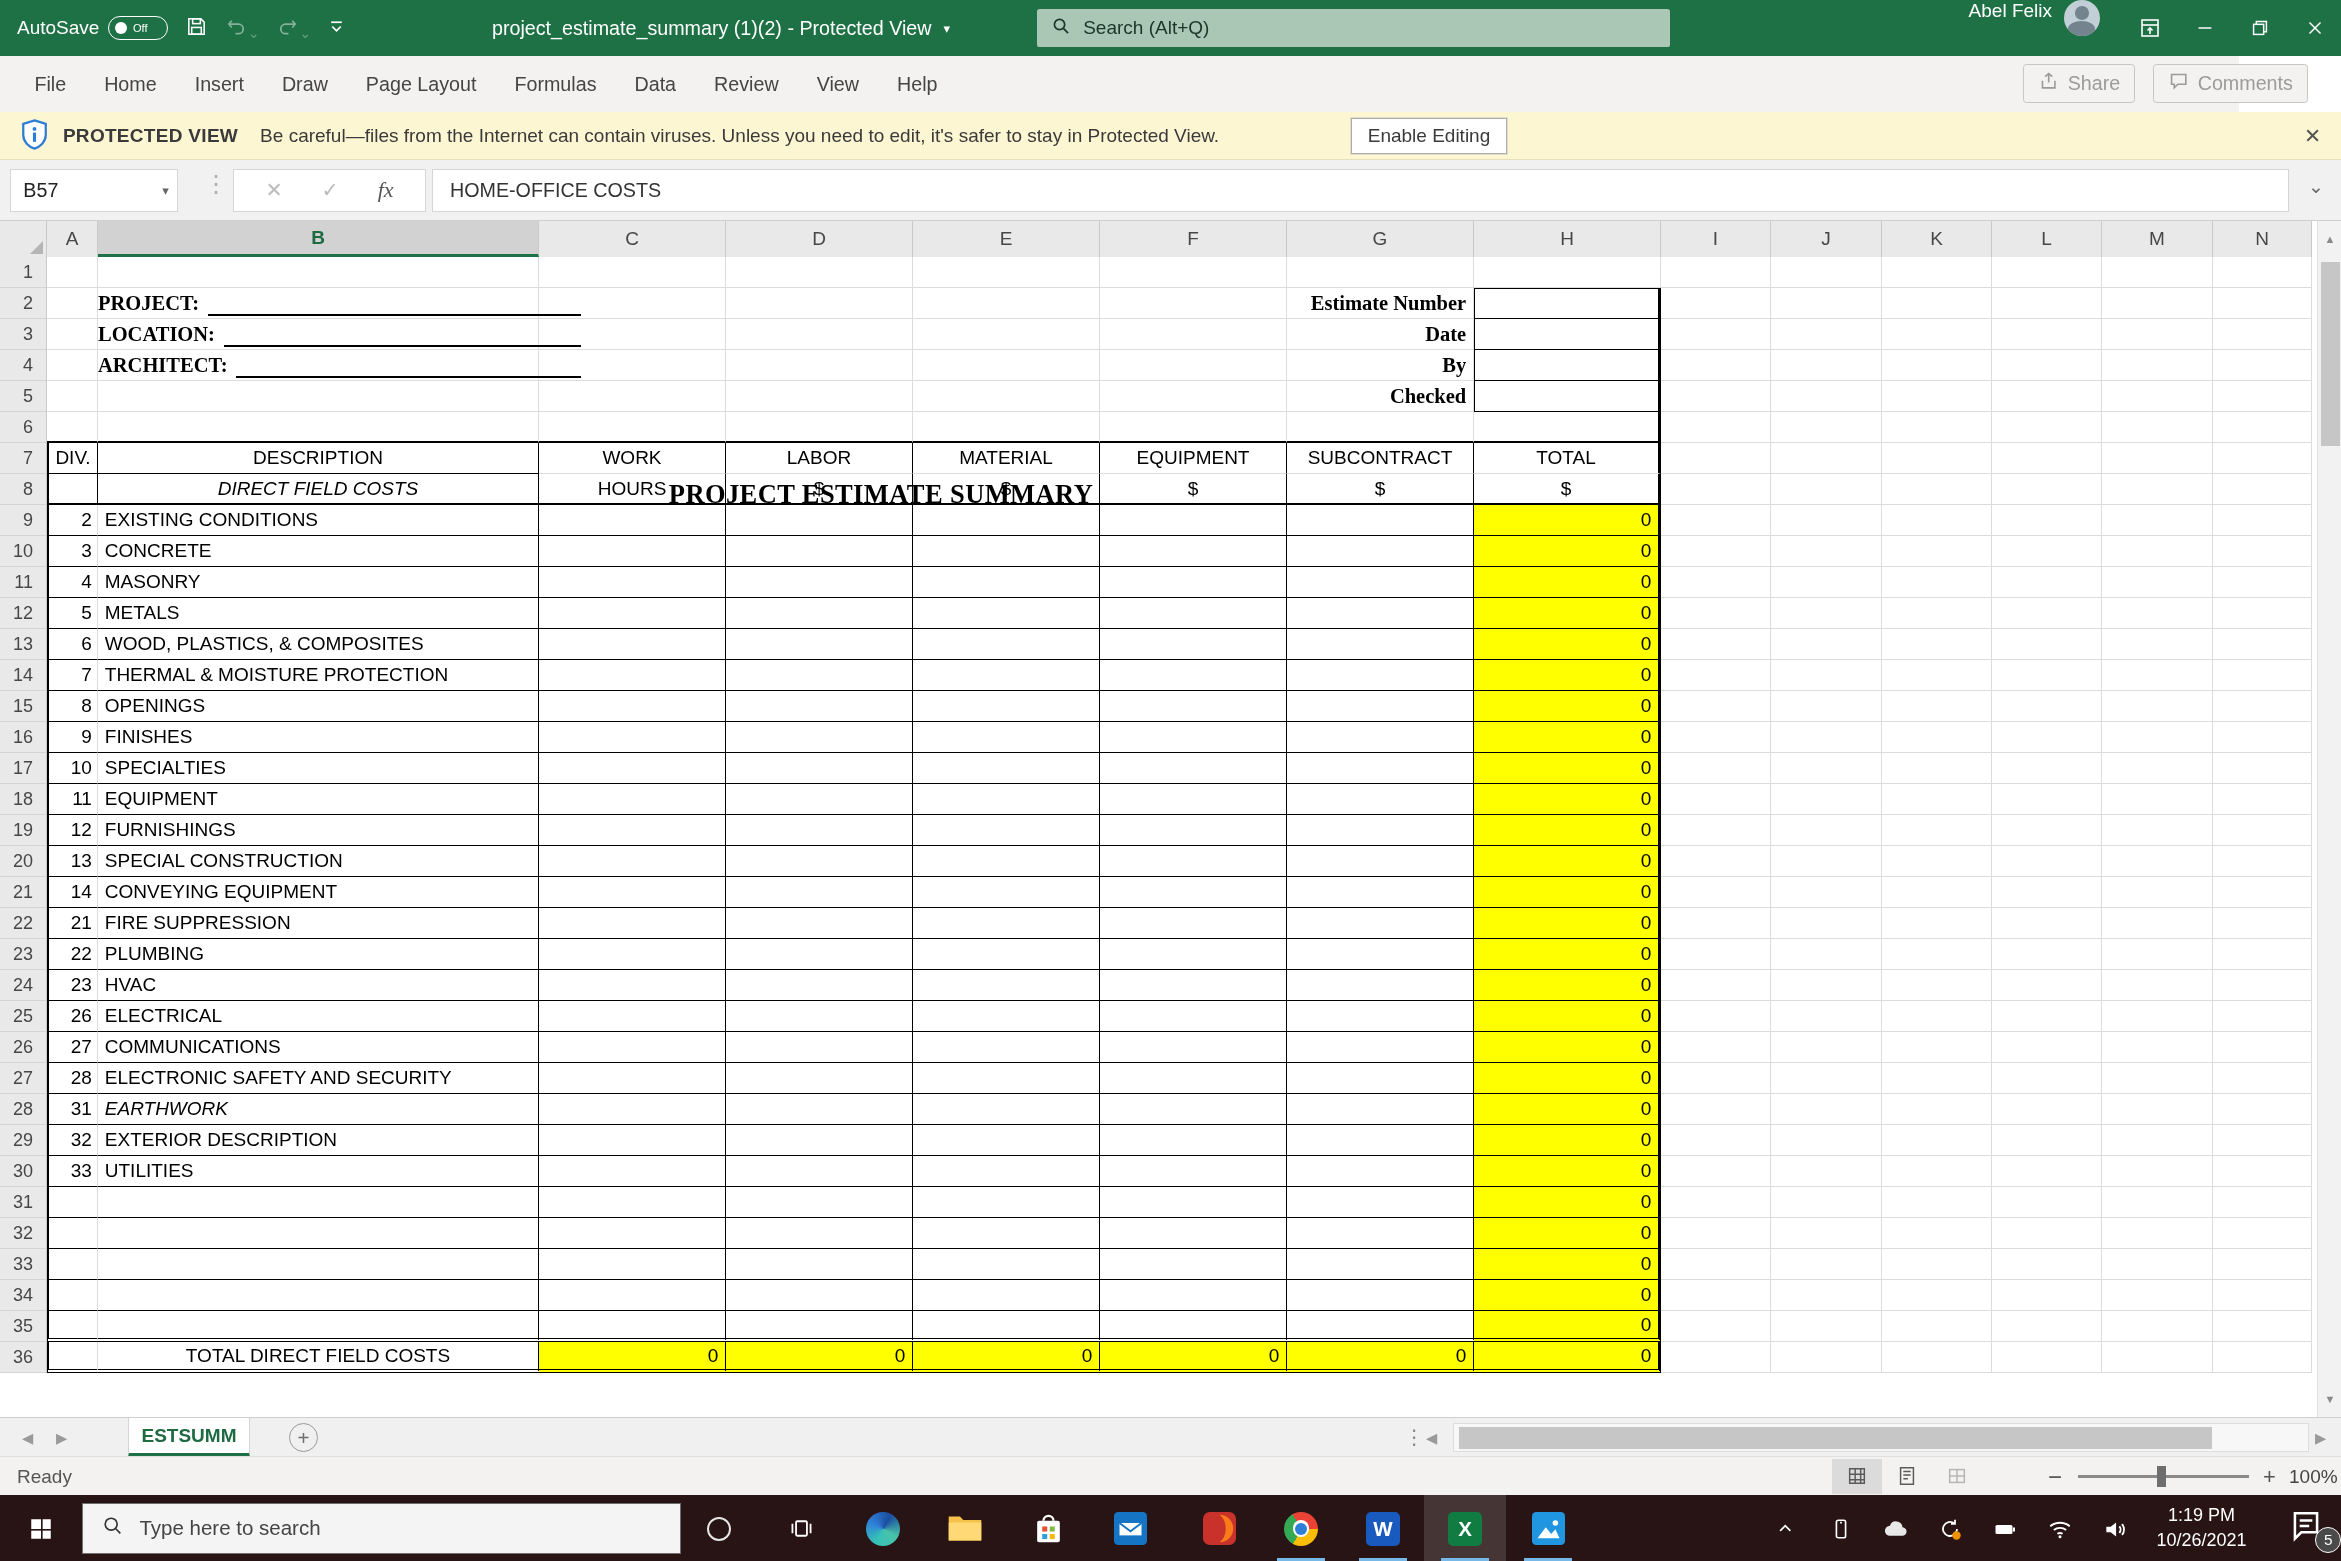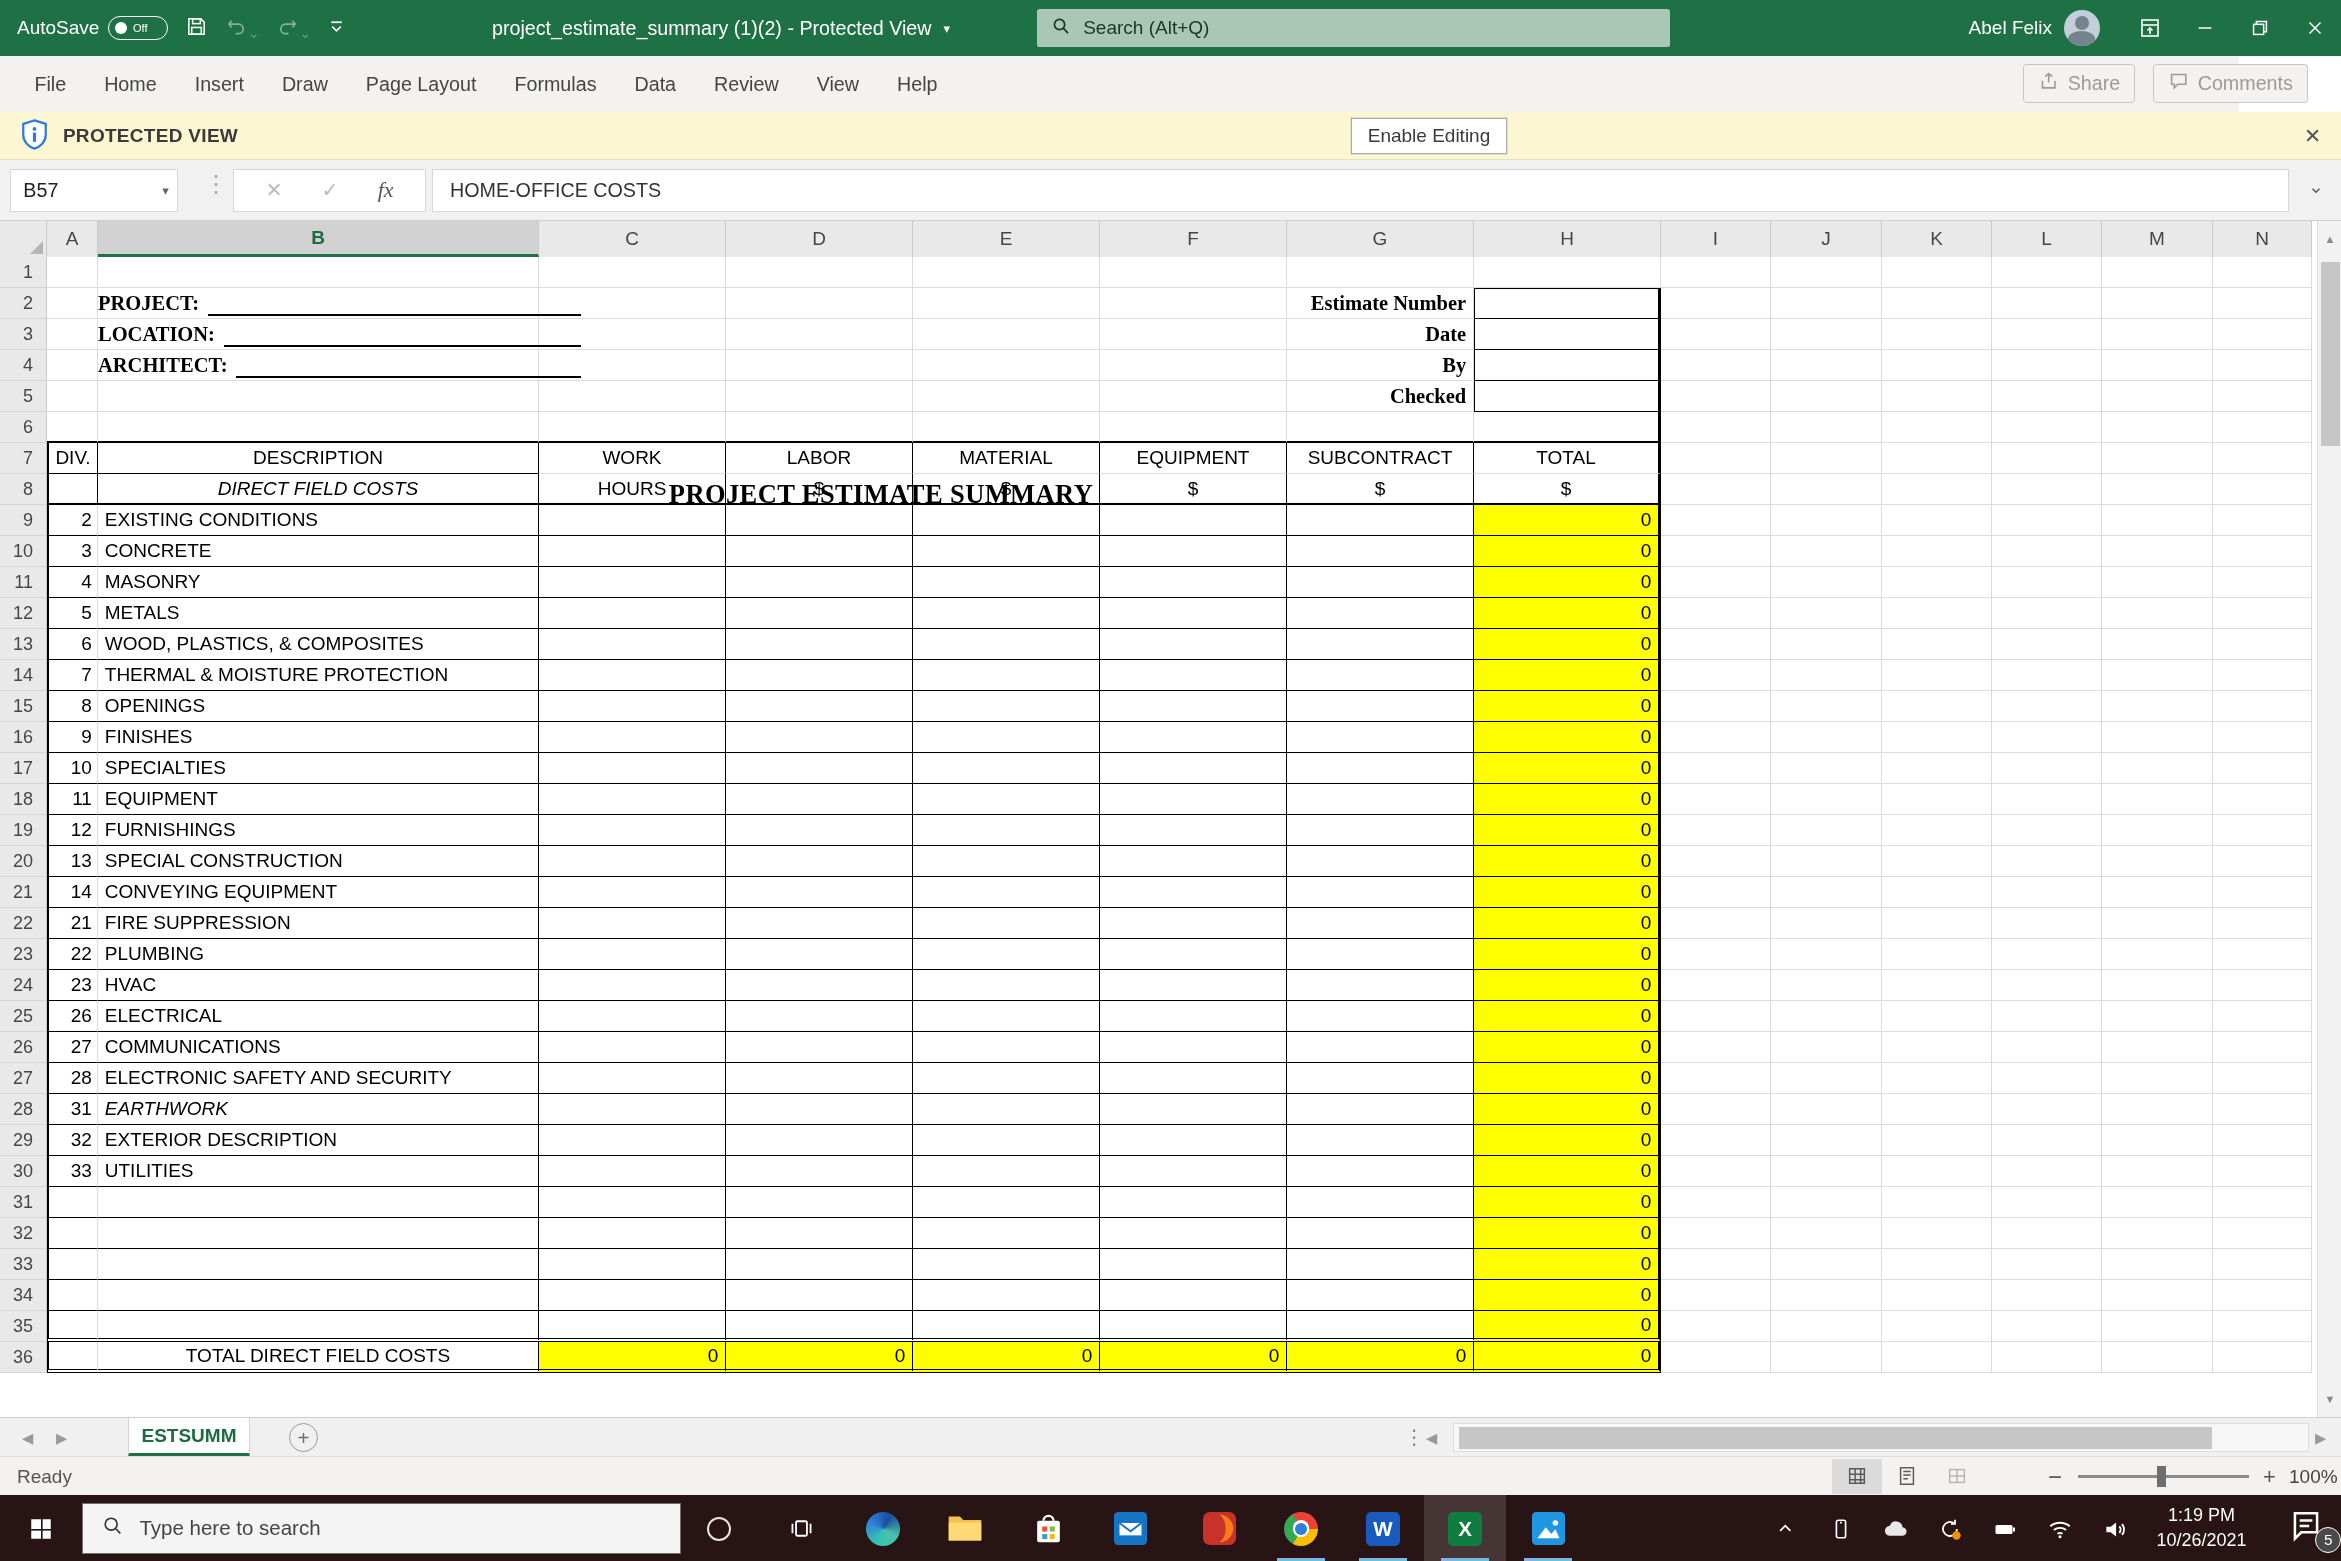--- a/index.html
+++ b/index.html
@@ -14,21 +14,21 @@
   .qa{position:absolute;left:17px;top:0;height:56px;display:flex;align-items:center;gap:17px}
   .autosave{display:flex;align-items:center;gap:8.6px;font-size:19px}
   .pill{width:60px;height:24px;border:1.7px solid #fff;border-radius:13px;display:flex;align-items:center;gap:6px;padding:0 6px}
   .pill .dot{width:12px;height:12px;border-radius:50%;background:#fff}
   .pill .st{font-size:11px}
   .dim{opacity:.45}
   .qcaret{font-size:13.7px;opacity:.75}
   #doc-title{position:absolute;left:492px;top:0;height:56px;display:flex;align-items:center;font-size:19.7px;gap:12px;white-space:nowrap}
   #doc-title .caret{font-size:13px}
   #tb-search{position:absolute;left:1037px;top:9.4px;width:633px;height:38px;background:#A9C7B4;border-radius:2.6px;display:flex;align-items:center;gap:12px;padding-left:13.7px;color:#1c3529;font-size:19px}
-  #tb-right{position:absolute;right:0;top:0;height:56px;display:flex;align-items:center}
+  #tb-right{position:absolute;right:0;top:0;height:56px;display:flex;}
   #user-name{font-size:19px;margin-right:12px}
   .avatar{width:36px;height:36px;border-radius:50%;background:#c3cfd6;overflow:hidden;position:relative;margin-right:22px}
   .avatar::before{content:'';position:absolute;left:11px;top:6px;width:13.7px;height:13.7px;border-radius:50%;background:#74848e}
   .avatar::after{content:'';position:absolute;left:4.3px;top:21.4px;width:27px;height:15.4px;border-radius:50% 50% 0 0;background:#74848e}
   .winbtn{width:55px;height:56px;display:flex;align-items:center;justify-content:center}
 
   
   #ribbon{position:absolute;left:0;top:56px;width:2239px;height:56px;background:#f3f2f1}
   #ribbon-tabs{position:absolute;left:15.4px;top:0;height:56px;display:flex;align-items:center}
   .rtab{padding:0 19px;font-size:19.7px;color:#454545;line-height:56px}
@@ -230,20 +230,21 @@
   </div>
 </div>
 
 <div id="banner">
   <span class="shield"><svg width="27" height="31" viewBox="0 0 24 27">
         <path d="M12 1 22 4v10c0 6-5 10.5-10 12C7 24.5 2 20 2 14V4z" fill="#fff" stroke="#2e7cd6" stroke-width="2"></path>
         <circle cx="12" cy="8.5" r="1.7" fill="#2e7cd6"></circle>
         <rect x="10.6" y="11.8" width="2.8" height="8.2" fill="#2e7cd6"></rect>
       </svg></span>
   <span id="pv-title">PROTECTED VIEW</span>
+  <span id="pv-msg">Be careful—files from the Internet can contain viruses. Unless you need to edit, it's safer to stay in Protected View.</span>
   <div id="pv-btn">Enable Editing</div>
   <span id="banner-close">✕</span>
 </div>
 
 <div id="fbar">
   <div id="namebox">
       <span>B57</span>
       <span class="nbcaret">▾</span>
     </div>
   <span id="fb-dots">⋮</span>

